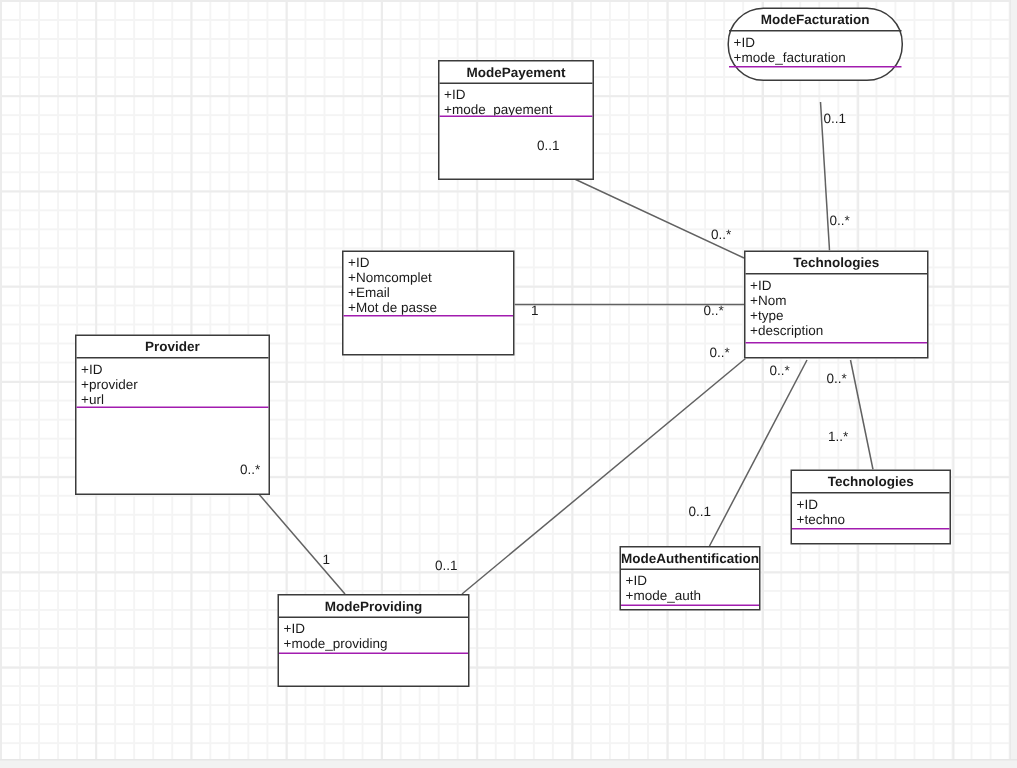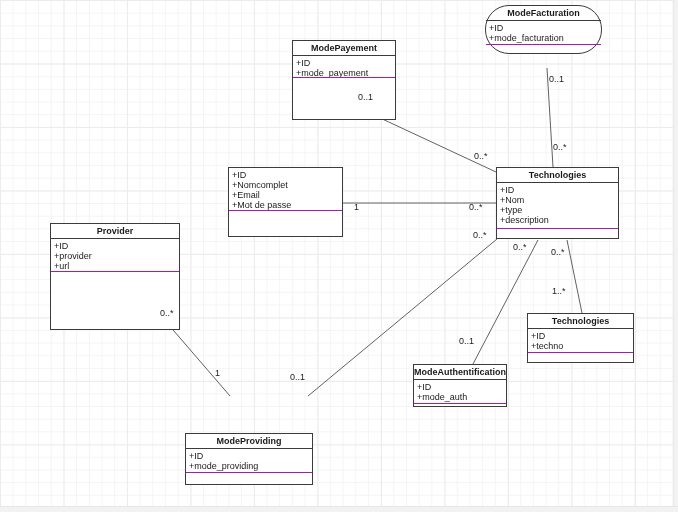--- a/index.html
+++ b/index.html
@@ -161,21 +161,21 @@
 
   <div class="uml-box" style="left: 413px; top: 364px; width: 94px; height: 43px;">
     <div class="uml-title">ModeAuthentification</div>
     <div class="uml-attrs" style="height: 24px;">
         <div class="attr-line">+ID</div>
         <div class="attr-line">+mode_auth</div>
       </div>
     <div class="uml-methods"></div>
   </div>
 
-  <div class="uml-box" style="left: 185px; top: 396px; width: 128px; height: 52px; margin-top: 37px;">
+  <div class="uml-box" style="left: 185px; top: 396px; width: 128px; height: 62px;">
     <div class="uml-title">ModeProviding</div>
     <div class="uml-attrs" style="height: 24px;">
         <div class="attr-line">+ID</div>
         <div class="attr-line">+mode_providing</div>
       </div>
     <div class="uml-methods"></div>
   </div>
 
   <div class="scroll-strip-right"></div>
   <div class="scroll-strip-bottom"></div>

